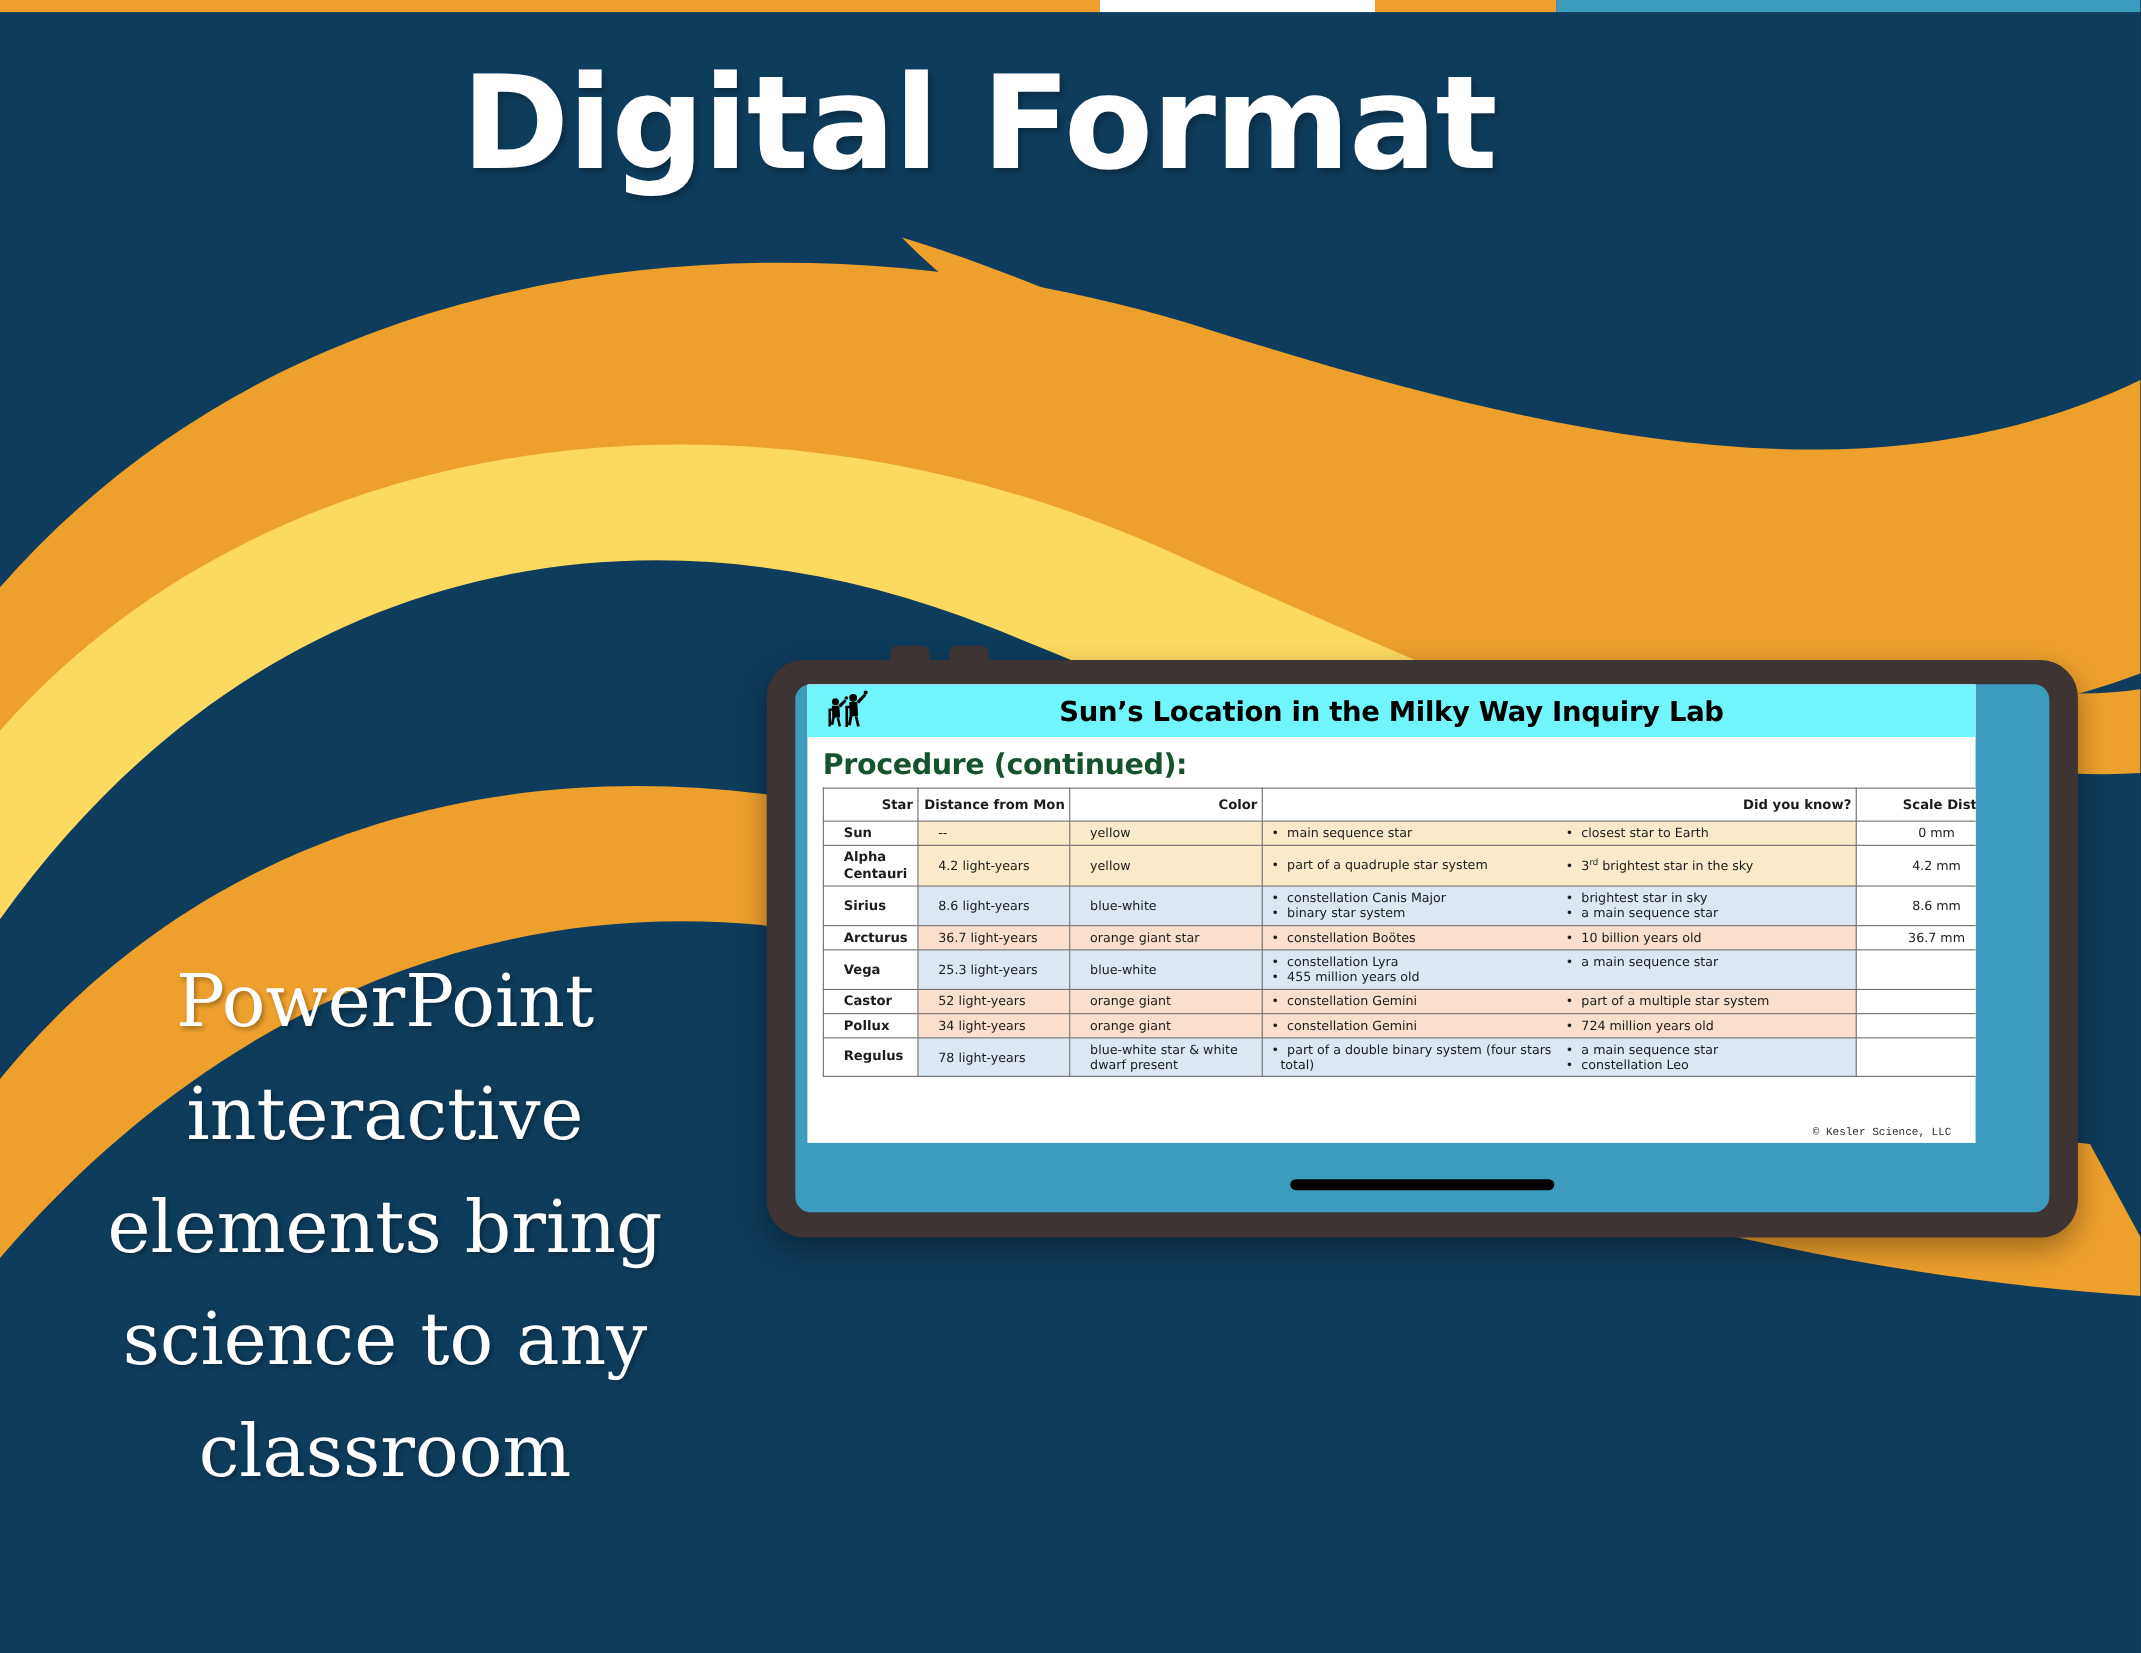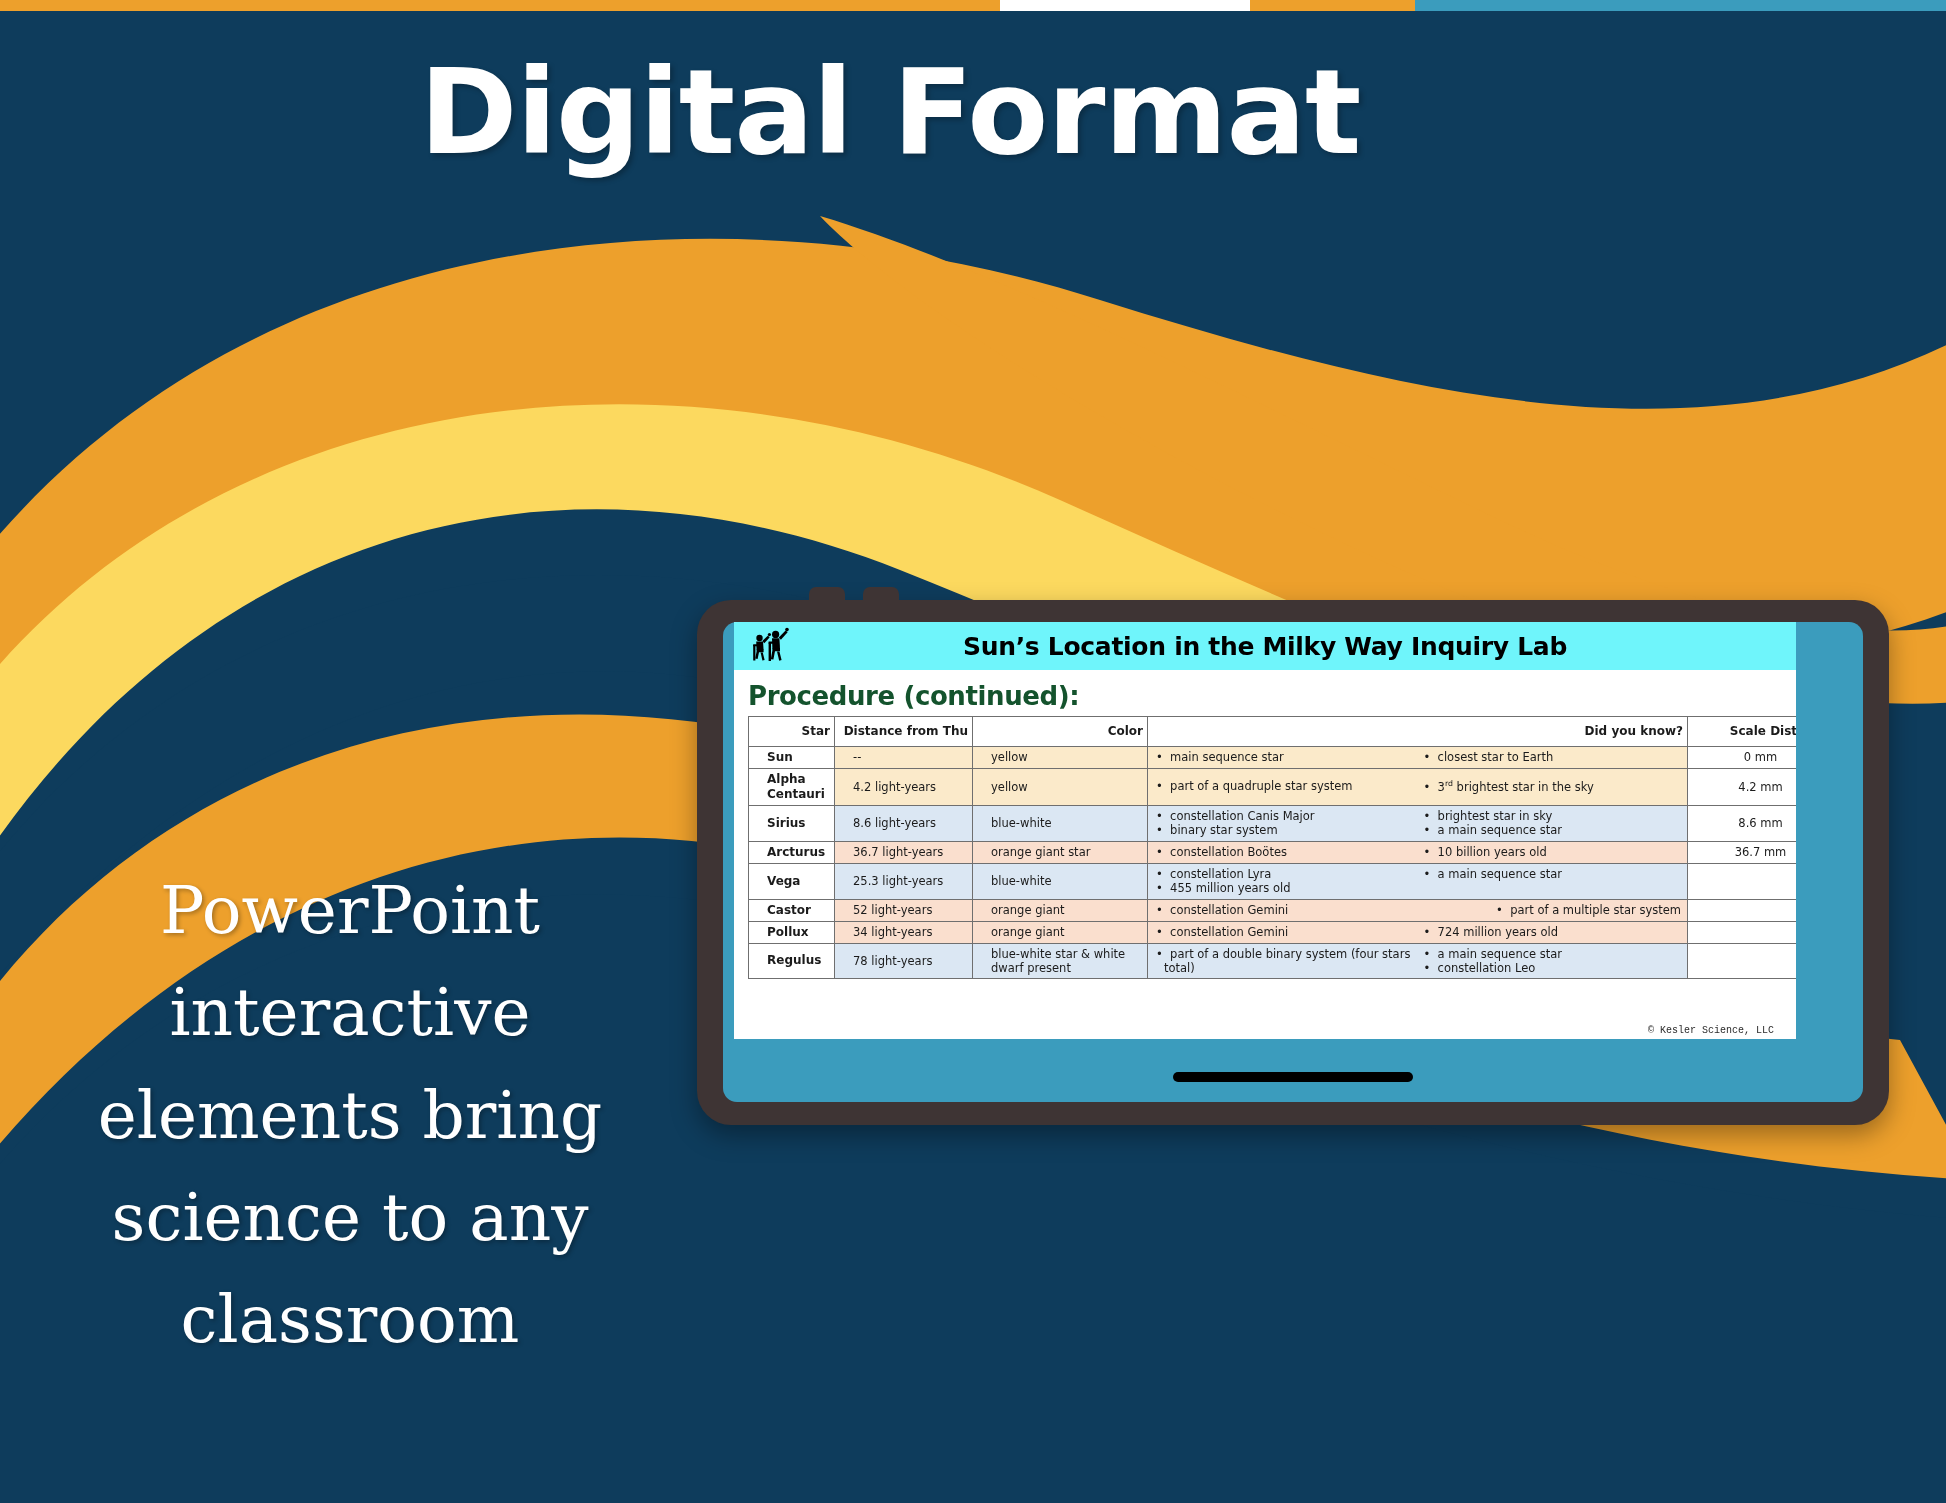--- a/index.html
+++ b/index.html
@@ -280,21 +280,21 @@
             <colgroup>
               <col style="width:86px">
               <col style="width:138px">
               <col style="width:175px">
               <col style="width:540px">
               <col style="width:146px">
             </colgroup>
             <thead>
               <tr>
                 <th>Star</th>
-                <th>Distance from Thu</th>
+                <th>Distance from Mon</th>
                 <th>Color</th>
                 <th>Did you know?</th>
                 <th>Scale Distance</th>
               </tr>
             </thead>
             <tbody id="table-body">
                 <tr class="rowtint-cream">
                   <td class="c-star">Sun</td>
                   <td class="c-dist">--</td>
                   <td class="c-color">yellow</td>
@@ -380,21 +380,21 @@
                 <tr class="rowtint-peach">
                   <td class="c-star">Castor</td>
                   <td class="c-dist">52 light-years</td>
                   <td class="c-color">orange giant</td>
                   <td class="c-fact">
                     <div class="fact-wrap">
                       <div class="fact-col">
                         <span class="fact-item" style="text-indent: -8px; --x: 1;">•&nbsp;&nbsp;constellation Gemini</span>
                       </div>
                       <div class="fact-col">
-                        <span class="fact-item" style="text-indent: -8px; text-align: right; --x: 1;">•&nbsp;&nbsp;part of a multiple star system</span>
+                        <span class="fact-item" style="text-indent: -8px; --x: 1;">•&nbsp;&nbsp;part of a multiple star system</span>
                       </div>
                     </div>
                   </td>
                   <td class="c-scale"></td>
                 </tr>
                 <tr class="rowtint-peach">
                   <td class="c-star">Pollux</td>
                   <td class="c-dist">34 light-years</td>
                   <td class="c-color">orange giant</td>
                   <td class="c-fact">

